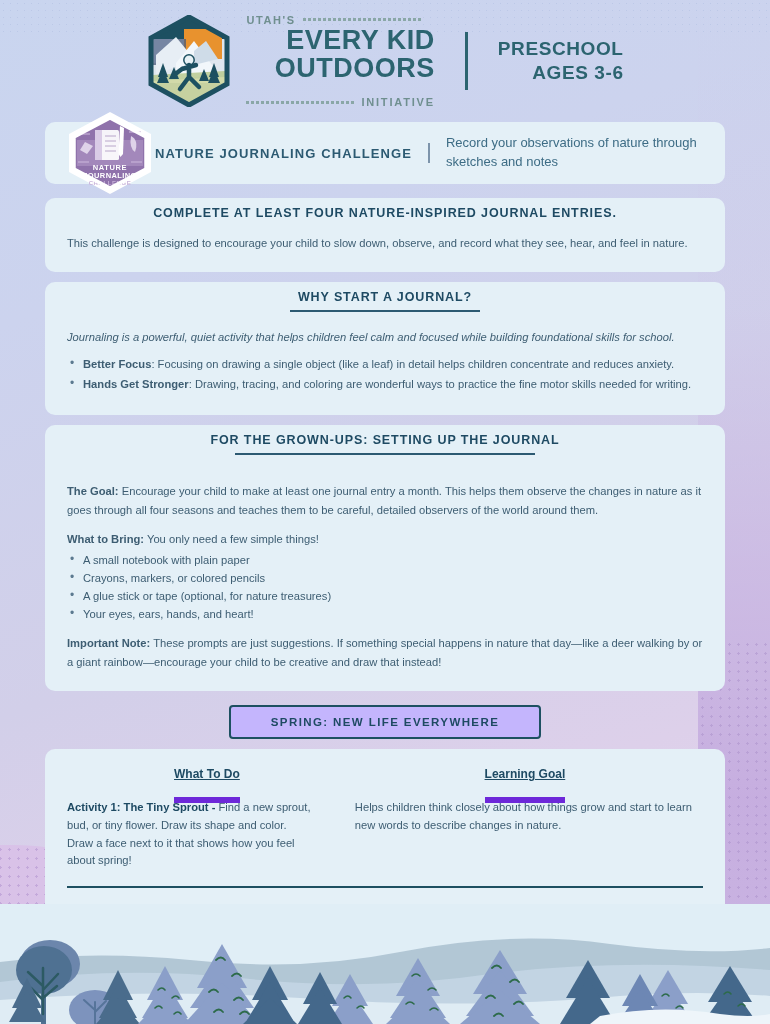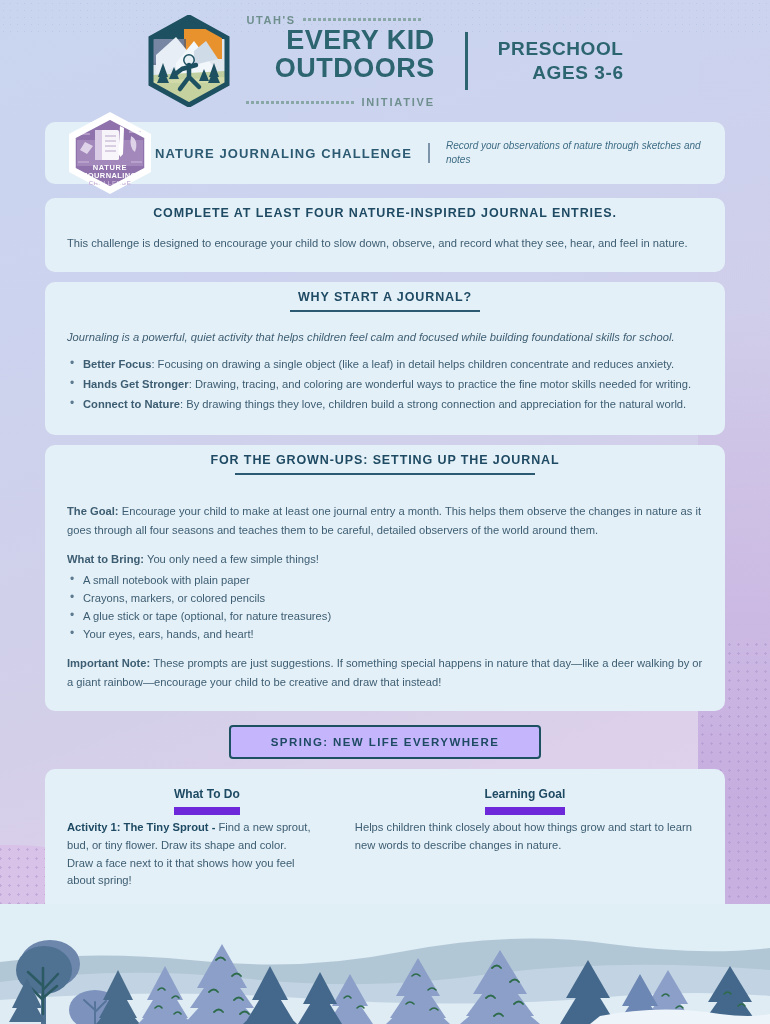--- a/index.html
+++ b/index.html
@@ -83,21 +83,21 @@
     height: 62px; display: flex; align-items: center;
     padding-left: 110px; padding-right: 22px; margin-bottom: 14px;
   }
   .badge-wrap { position: absolute; left: 18px; top: -12px; width: 94px; height: 86px; }
   .challenge-title {
     font-size: 13px; font-weight: 800; letter-spacing: 1.1px; color: #2c5a72;
     white-space: nowrap;
   }
   .challenge-sep { width: 2px; height: 20px; background: #7d94ab; margin: 0 16px; flex: none; }
   .challenge-sub {
-    font-size: 10px; font-style: italic; color: #3d6c85; line-height: 1.45; max-width: 300px;
+    font-size: 13px; color: #3d6c85; line-height: 1.45; max-width: 300px;
   }
 
   
   .center-head {
     text-align: center; font-size: 12.5px; font-weight: 800; letter-spacing: .9px;
     color: #1e4a63; margin-bottom: 6px;
   }
   .head-rule { height: 2px; background: #2c5a72; margin: 0 auto 16px auto; }
   .body-text { font-size: 11.2px; color: #3d5d72; line-height: 1.65; }
   .ital { font-style: italic; }
@@ -122,21 +122,21 @@
     font-size: 11.5px; font-weight: 800; letter-spacing: 1.4px; color: #1e4a63;
     text-align: center;
   }
 
   
   .tbl { width: 100%; border-collapse: collapse; }
   .tbl th {
     font-size: 12px; font-weight: 700; color: #1e4a63;
     padding: 8px 0 14px 0; text-align: center;
   }
-  .tbl th span { border-bottom: 8px solid #6d28d9; padding-bottom: 6px; }
+  .tbl th span { border-bottom: 6px solid #6d28d9; padding-bottom: 16px; text-decoration: underline; }
   .tbl td { vertical-align: top; padding: 4px 0 16px 0; }
   .tbl td.c1 { width: 44%; padding-right: 34px; }
   .tbl td.c2 { width: 56%; padding-left: 8px; }
   .tbl tr.divider td { border-top: 2px solid #1d5061; padding-top: 16px; }
   .cell-text { font-size: 11.2px; color: #3d5d72; line-height: 1.58; }
   .cell-text b { color: #1e4a63; font-weight: 700; }
 
   
   .scene { position: absolute; left: 0; bottom: 0; width: 770px; height: 120px; }
 </style>
@@ -253,21 +253,20 @@
   <div class="body-text">This challenge is designed to encourage your child to slow down, observe, and record what they see, hear, and feel in nature.</div>
 </div>
 
 <div class="card pad">
   <div class="center-head">WHY START A JOURNAL?</div>
   <div class="head-rule" style="width:190px;"></div>
   <div class="body-text ital">Journaling is a powerful, quiet activity that helps children feel calm and focused while building foundational skills for school.</div>
   <ul class="bullets">
     <li><b>Better Focus</b><span>: Focusing on drawing a single object (like a leaf) in detail helps children concentrate and reduces anxiety.</span></li>
     <li><b>Hands Get Stronger</b><span>: Drawing, tracing, and coloring are wonderful ways to practice the fine motor skills needed for writing.</span></li>
-    <li><b>Connect to Nature</b><span>: By drawing things they love, children build a strong connection and appreciation for the natural world.</span></li>
   </ul>
 </div>
 
 <div class="card pad">
   <div class="center-head">FOR THE GROWN-UPS: SETTING UP THE JOURNAL</div>
   <div class="head-rule" style="width:300px;"></div>
   <div class="gap"></div>
   <div class="body-text">
     <b>The Goal:</b><span> Encourage your child to make at least one journal entry a month. This helps them observe the changes in nature as it goes through all four seasons and teaches them to be careful, detailed observers of the world around them.</span>
   </div>

